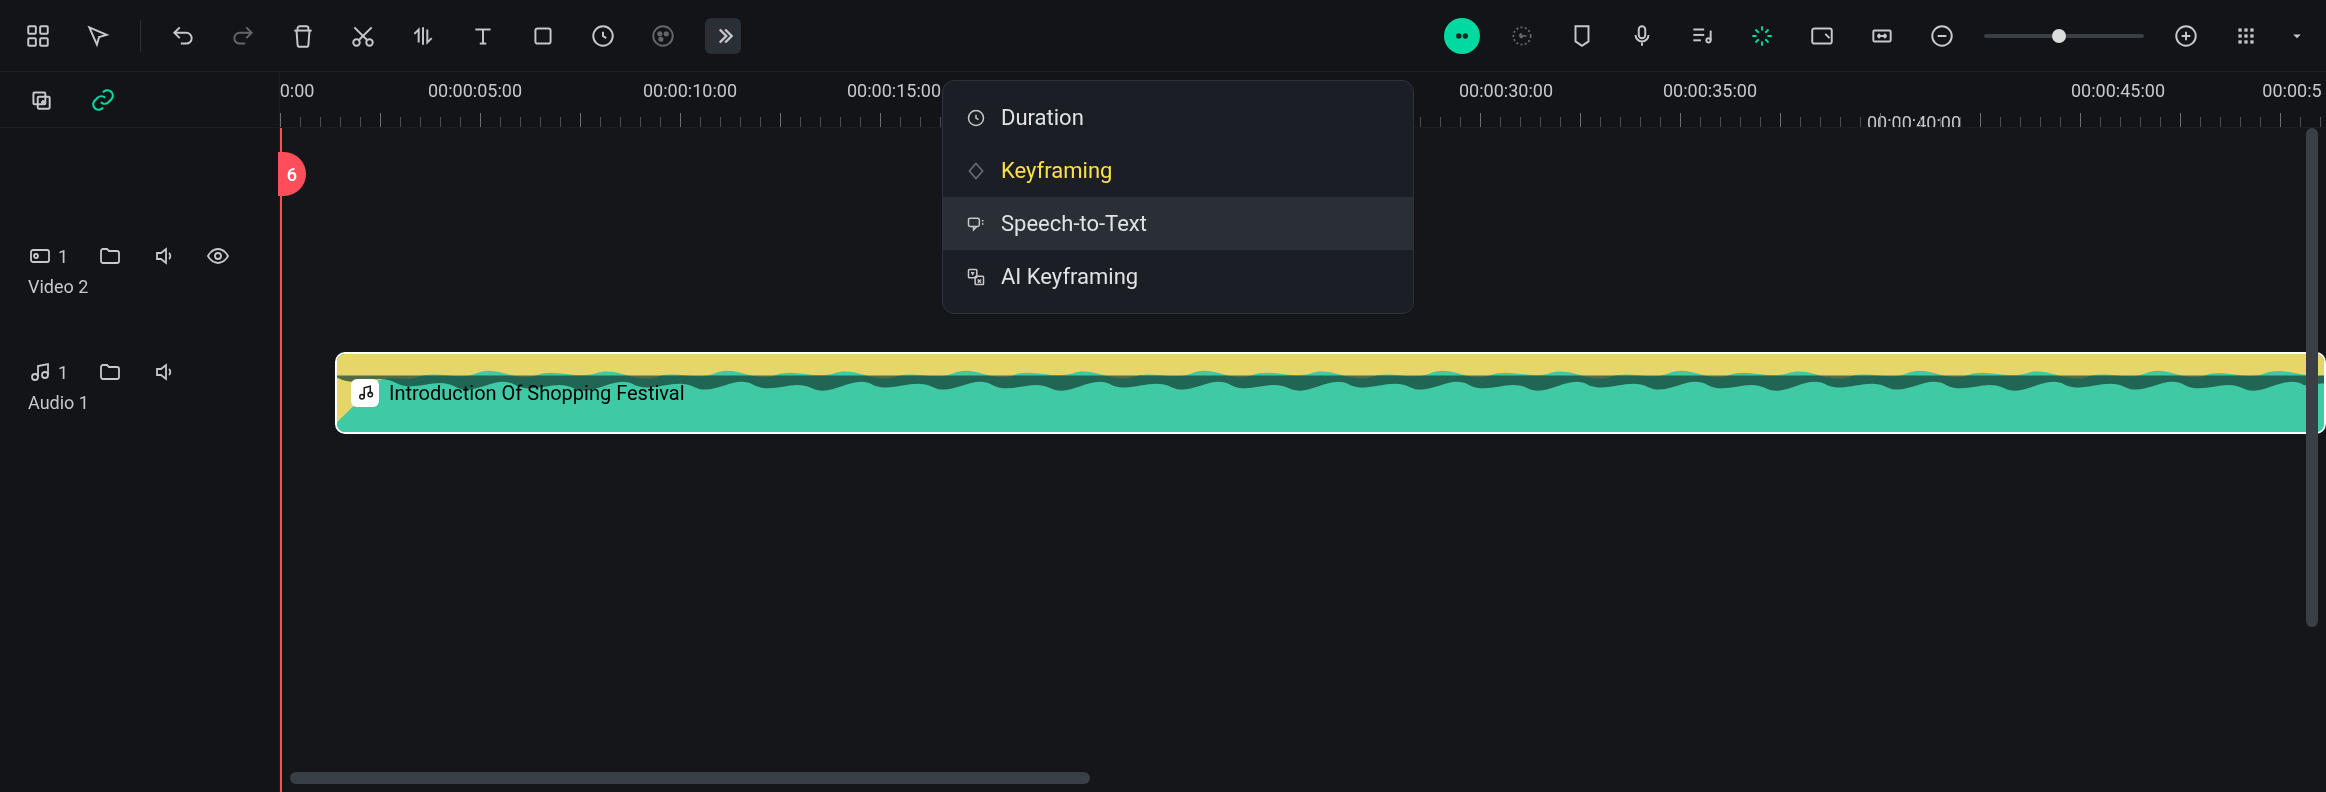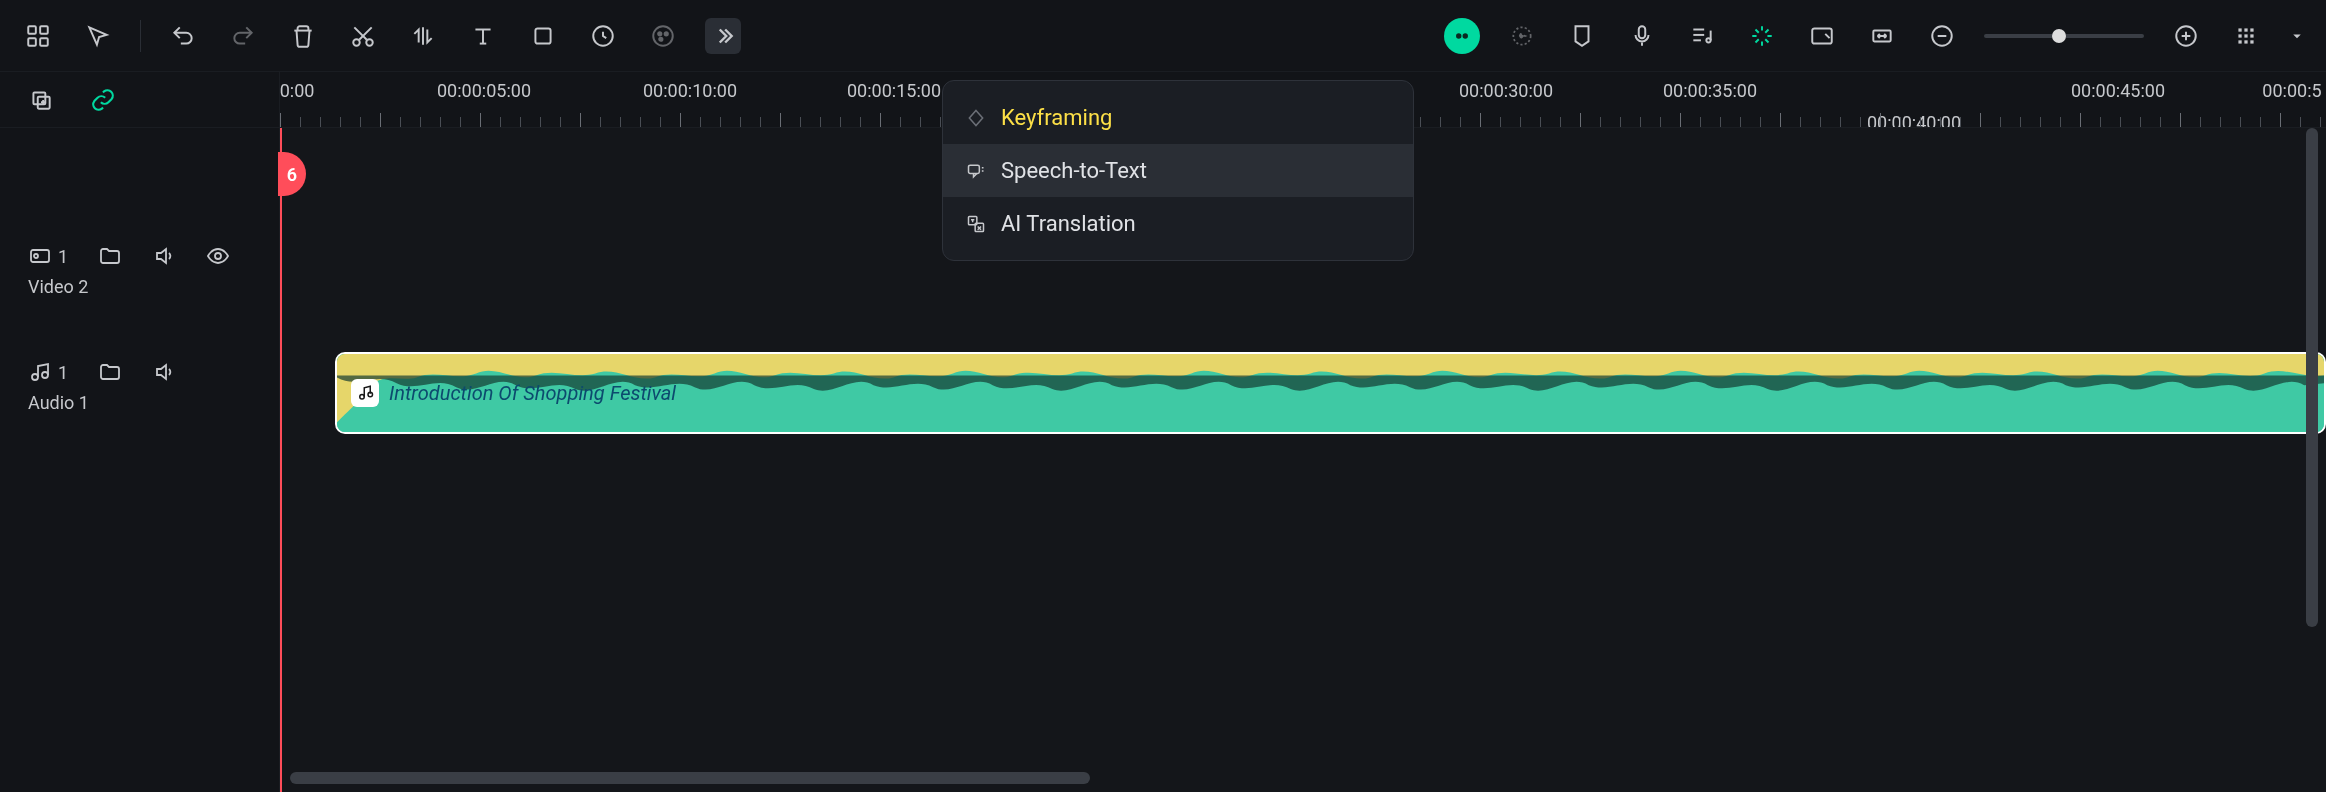--- a/index.html
+++ b/index.html
@@ -129,21 +129,21 @@
 }
 .clip-wave svg { width:100%; height:100%; display:block; }
 .clip-head {
   position: relative; display:flex; align-items:center; gap:10px;
   padding-left: 14px; z-index: 2;
 }
 .clip-head .clip-icon {
   width: 28px; height: 28px; background: #fff; border-radius: 6px;
   display:flex; align-items:center; justify-content:center; color:#1a1a1a;
 }
-.clip-title { color: #0c4a6e; font-size: 20px; white-space: nowrap; font-style: italic; }
+.clip-title { color: #000000; font-size: 20px; white-space: nowrap; }
 
 
 .menu {
   position: absolute;
   top: 80px;
   left: 942px;
   width: 472px;
   background: #1b1e24;
   border: 1px solid #2e323a;
   border-radius: 12px;
@@ -373,21 +373,21 @@
       <div class="hicon accent">
         <svg viewBox="0 0 24 24" fill="none" stroke="currentColor" stroke-width="2">
             <path d="M10 14a5 5 0 007 0l3-3a5 5 0 00-7-7l-1 1"></path>
             <path d="M14 10a5 5 0 00-7 0l-3 3a5 5 0 007 7l1-1"></path>
           </svg>
       </div>
     </div>
     <div class="ruler">
       <div class="ruler-inner" id="ruler-inner">
           <div class="ruler-mark" style="left: 12px;">00:00</div>
-          <div class="ruler-mark" style="left: 204px;">00:00:05:00</div>
+          <div class="ruler-mark" style="left: 195px;">00:00:05:00</div>
           <div class="ruler-mark" style="left: 410px;">00:00:10:00</div>
           <div class="ruler-mark" style="left: 614px;">00:00:15:00</div>
           <div class="ruler-mark" style="left: 1226px;">00:00:30:00</div>
           <div class="ruler-mark" style="left: 1430px;">00:00:35:00</div>
           <div class="ruler-mark" style="left: 1634px; margin-top: 32px;">00:00:40:00</div>
           <div class="ruler-mark" style="left: 1838px;">00:00:45:00</div>
           <div class="ruler-mark" style="left: 2012px;">00:00:5</div>
           <div class="ruler-ticks">
             <div class="tick major" style="left: 0px;"></div>
             <div class="tick" style="left: 20px;"></div>
@@ -576,20 +576,29 @@
           <div class="hscroll-thumb" id="hthumb" style="margin-left: 10px; width: 800px;"></div>
         </div>
       </div>
       <div class="vscroll">
         <div class="vscroll-thumb"></div>
       </div>
     </div>
   </div>
 
   <div class="menu" id="menu">
+      <div class="menu-item">
+        <span class="micon">
+          <svg viewBox="0 0 24 24" width="20" height="20" fill="none" stroke="currentColor" stroke-width="1.8">
+            <circle cx="12" cy="12" r="9"></circle>
+            <path d="M12 8v4l3 2"></path>
+          </svg>
+        </span>
+        <span>Duration</span>
+      </div>
       <div class="menu-item disabled">
         <span class="micon">
           <svg viewBox="0 0 24 24" width="20" height="20" fill="none" stroke="currentColor" stroke-width="1.8">
             <path d="M12 3l8 9-8 9-8-9 8-9z"></path>
           </svg>
         </span>
         <span>Keyframing</span>
       </div>
       <div class="menu-item highlight">
         <span class="micon">
@@ -603,16 +612,16 @@
       </div>
       <div class="menu-item">
         <span class="micon">
           <svg viewBox="0 0 24 24" width="20" height="20" fill="none" stroke="currentColor" stroke-width="1.8">
             <rect x="3" y="3" width="10" height="10" rx="1"></rect>
             <rect x="11" y="11" width="10" height="10" rx="1"></rect>
             <path d="M6 7h4M8 7v3"></path>
             <path d="M14 15l4 4M18 15l-4 4"></path>
           </svg>
         </span>
-        <span>AI Translation</span>
+        <span>AI Keyframing</span>
       </div>
     </div>
 </div>
 
 </body></html>

